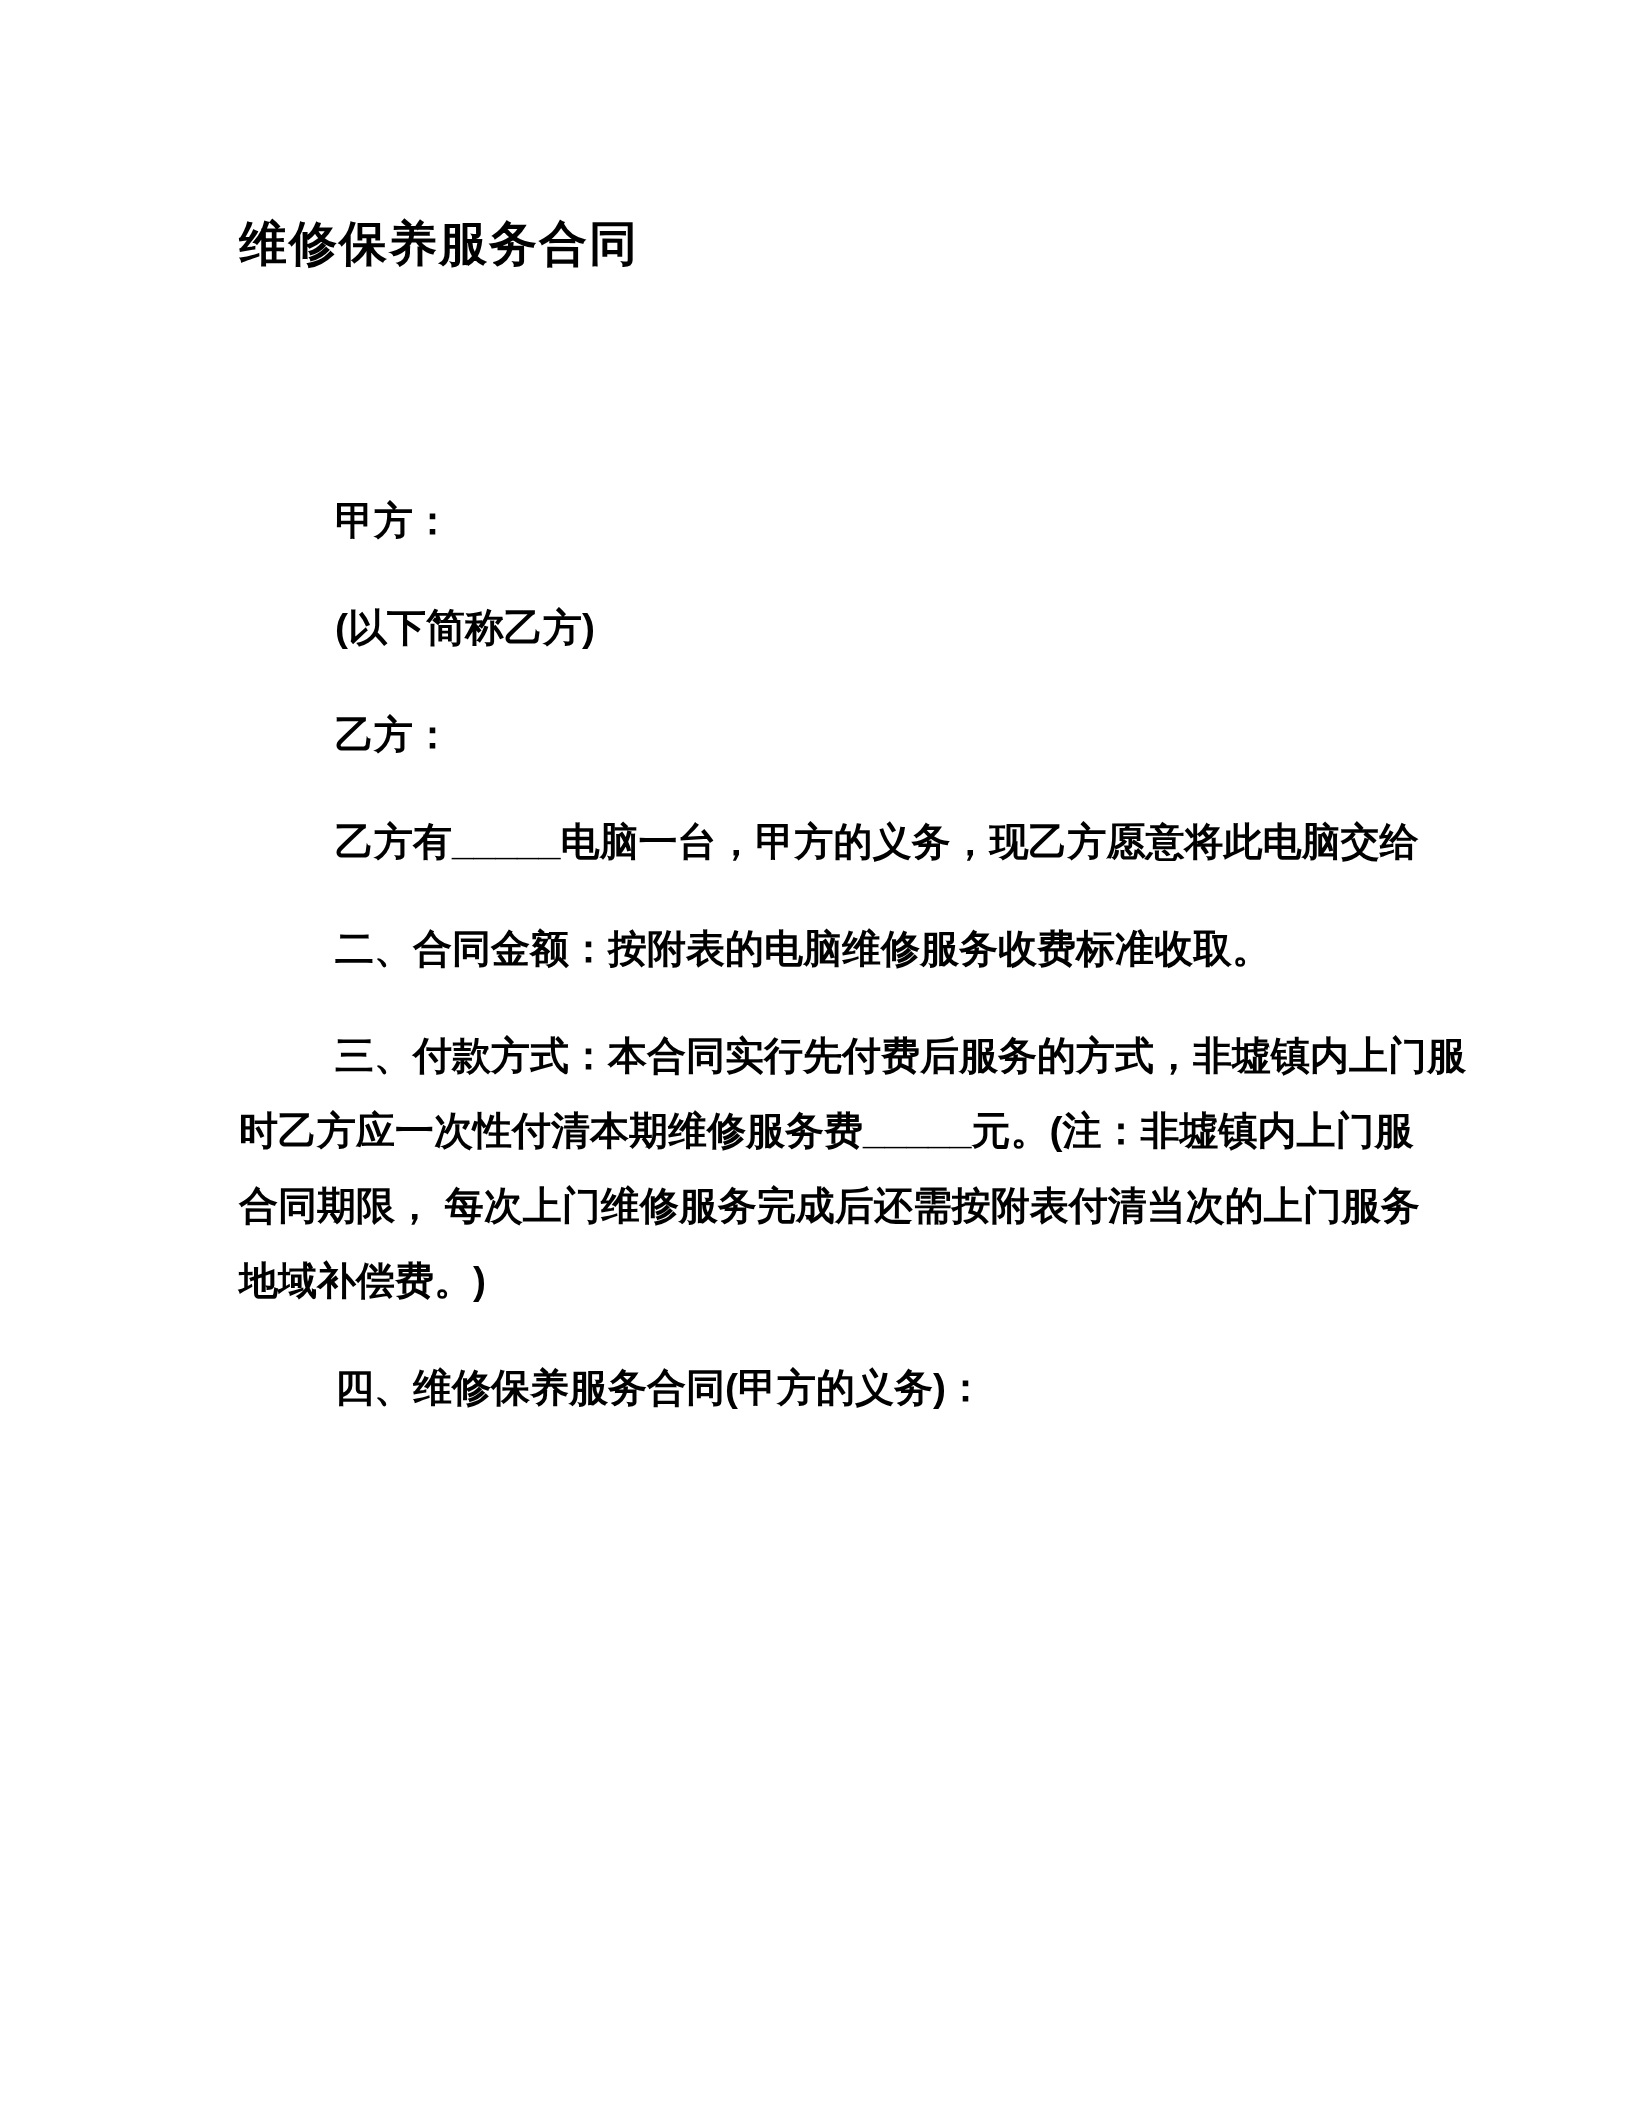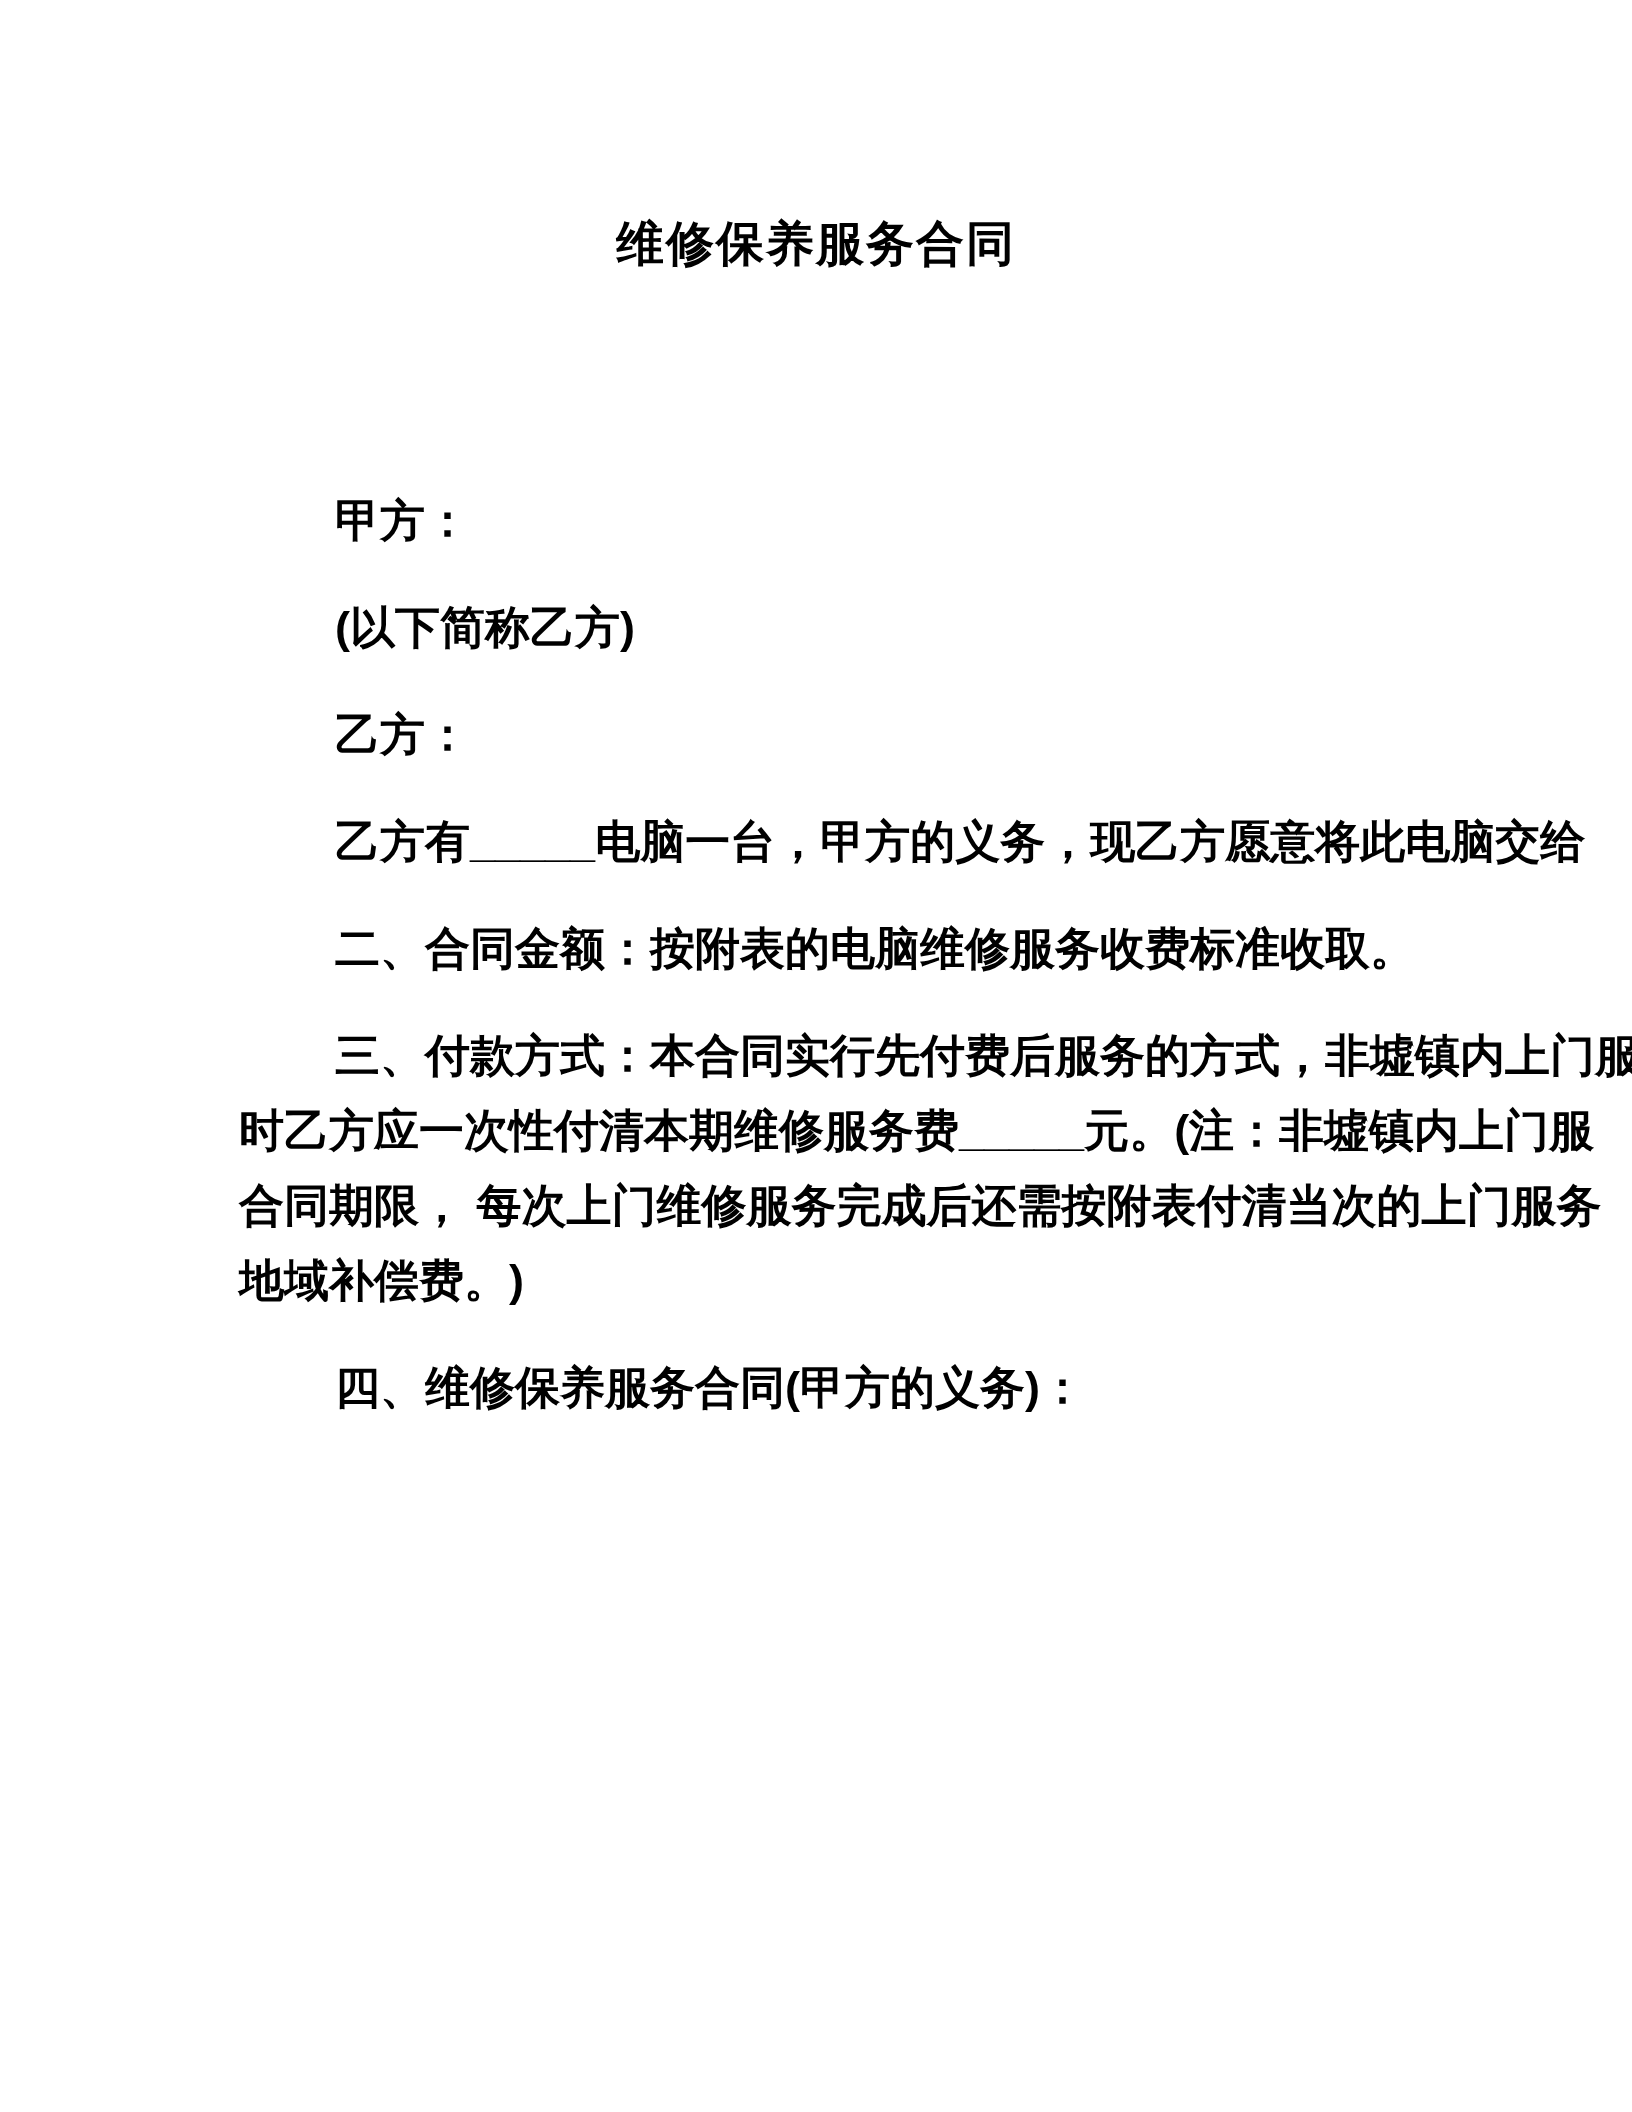--- a/index.html
+++ b/index.html
@@ -16,27 +16,27 @@
     font-family: "Liberation Sans", "DejaVu Sans", sans-serif;
     font-weight: bold;
     box-sizing: border-box;
     padding: 0 239px;
     overflow: hidden;
   }
   .doc-title {
     margin-top: 213px;
     font-size: 48px;
     line-height: 62px;
-    text-align: center;
+    text-align: left;
     letter-spacing: 2px;
     white-space: nowrap;
   }
   .para {
     margin: 0 0 32px 0;
-    font-size: 45px;
+    font-size: 39px;
     line-height: 75px;
   }
   .para.first-para {
     margin-top: 208px;
   }
   .line {
     display: block;
     white-space: nowrap;
     text-align: left;
   }

